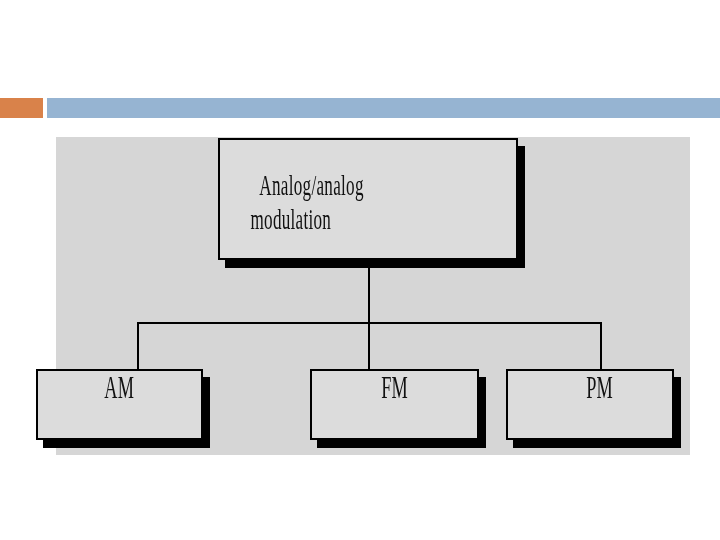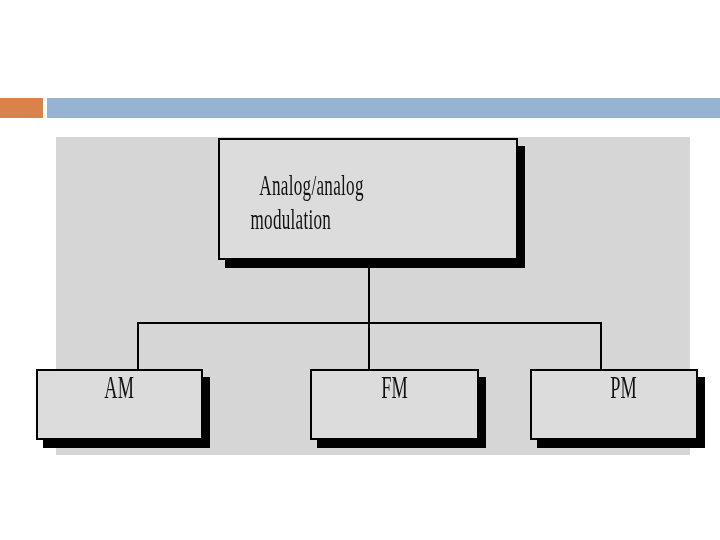--- a/index.html
+++ b/index.html
@@ -54,21 +54,21 @@
     width: 300px; height: 122px;
     flex-direction: column;
     padding-top: 6px;
   }
   .node-child {
     left: 0; top: 369px;
     width: 167px; height: 71px;
   }
   .node-am { left: 36px;  width: 167px; }
   .node-fm { left: 286px; width: 169px; margin-left: 24px; }
-  .node-pm { left: 530px; width: 168px; padding-left: 20px; }
+  .node-pm { left: 506px; width: 168px; padding-left: 20px; }
   .label {
     display: inline-block;
     transform: scaleX(0.57);
     transform-origin: 50% 50%;
     white-space: nowrap;
     letter-spacing: 0.5px;
   }
   .label-root {
     font-size: 30px;
     line-height: 34px;

